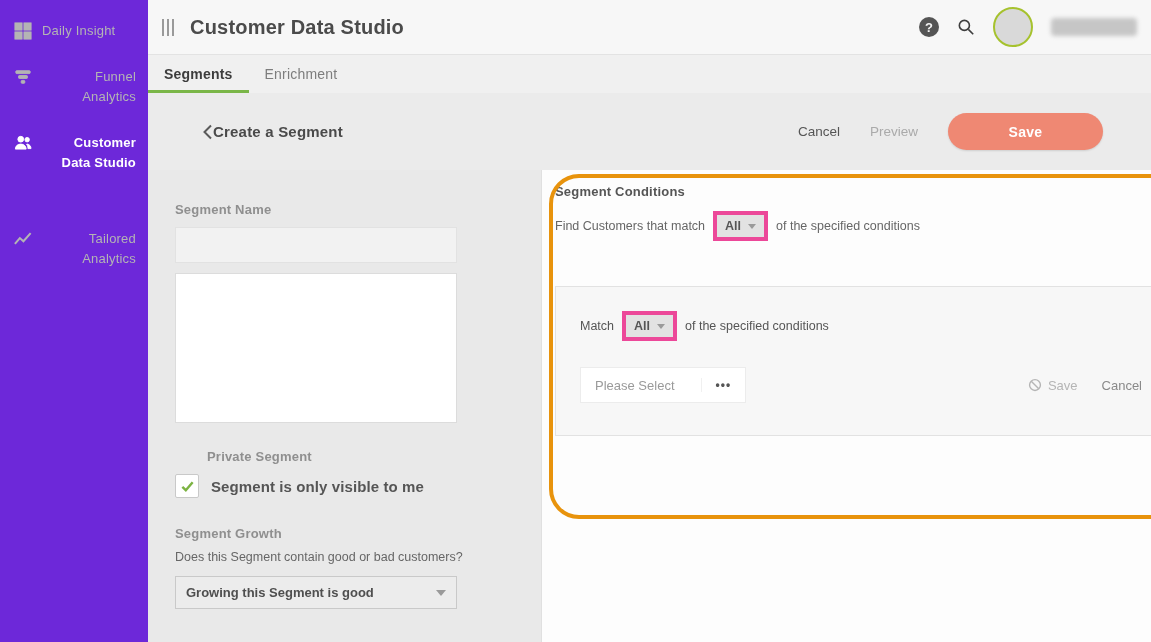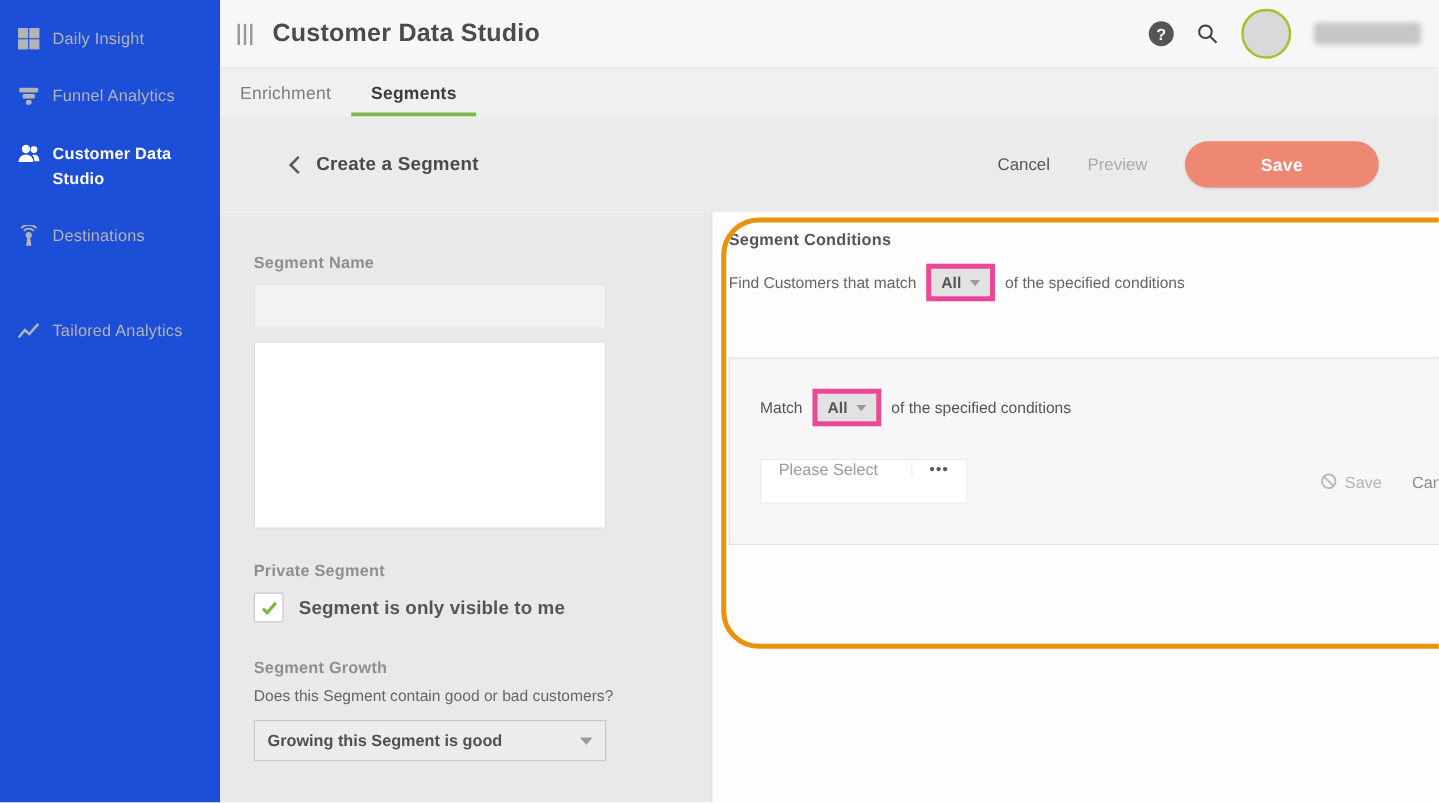--- a/index.html
+++ b/index.html
@@ -1,21 +1,21 @@
 <!DOCTYPE html>
 <html><head>
 <meta charset="utf-8">
 <style>
   * { box-sizing: border-box; margin: 0; padding: 0; }
   html,body { width: 1151px; height: 642px; overflow: hidden; }
   body { font-family: "Liberation Sans", sans-serif; background: #fff; }
   .app { display: flex; width: 1151px; height: 642px; }
 
   
-  .sidebar { width: 176px; flex-shrink: 0; background: #1d4ed8; padding-top: 8px; }
+  .sidebar { width: 148px; flex-shrink: 0; background: #6d28d9; padding-top: 8px; text-align: right; }
   .side-item { display: flex; align-items: flex-start; gap: 10px; padding: 13px 12px 13px 14px;
                color: #b4b4b4; cursor: pointer; }
   .side-item svg { width: 18px; height: 18px; flex-shrink: 0; margin-top: 1px; fill: currentColor; stroke: currentColor; }
   .side-label { font-size: 13px; line-height: 20px; letter-spacing: .2px; }
   .side-item.active { color: #ffffff; }
   .side-item.active .side-label { font-weight: bold; }
   .side-item.gap-above { margin-top: 30px; }
 
   
   .main { flex: 1; display: flex; flex-direction: column; min-width: 0; }
@@ -38,41 +38,41 @@
   
   .tabbar { height: 38px; background: #f0f0f0; display: flex; flex-shrink: 0; }
   .tab { padding: 0 16px; display: flex; align-items: center; font-size: 14px; color: #7d7d7d;
          position: relative; cursor: pointer; letter-spacing: .2px; }
   .tab.active { color: #3c3c3c; font-weight: bold; }
   .tab.active::after { content: ""; position: absolute; left: 0; right: 0; bottom: 0; height: 3px; background: #7ab648; }
 
   
   .subheader { height: 77px; background: #ebebeb; display: flex; align-items: center;
                padding: 0 48px 0 55px; flex-shrink: 0; }
-  .back-group { display: flex; align-items: center; gap: 12px; cursor: pointer; }
+  .back-group { display: flex; align-items: center; gap: 0; cursor: pointer; }
   .back-group svg { width: 10px; height: 16px; stroke: #5a5a5a; fill: none; stroke-width: 2; }
   .subheader-title { font-size: 15px; font-weight: bold; color: #4a4a4a; letter-spacing: .2px; }
   .sub-actions { margin-left: auto; display: flex; align-items: center; gap: 30px; }
   .link-btn { font-size: 13.5px; color: #555; cursor: pointer; }
   .link-btn.disabled { color: #aaa; cursor: default; }
   .save-btn { width: 155px; height: 37px; border: none; border-radius: 19px; background: #ef8873;
               color: #fff; font-size: 14px; font-weight: bold; font-family: inherit;
               cursor: pointer; letter-spacing: .3px; box-shadow: 0 1px 2px rgba(0,0,0,.12); }
 
   
   .content { flex: 1; display: flex; min-height: 0; background: #fdfdfd; }
   .form-col { width: 394px; flex-shrink: 0; background: #e9e9e9; border-right: 1px solid #e0e0e0;
               padding: 32px 0 0 27px; }
   .field-label { font-size: 13px; font-weight: bold; color: #8f8f8f; letter-spacing: .2px; }
   .name-input { display: block; width: 282px; height: 36px; margin-top: 10px; border: 1px solid #e2e2e2;
                 background: #f2f2f2; font-family: inherit; font-size: 13px; padding: 0 10px; color: #444; }
   .desc-area { display: block; width: 282px; height: 150px; margin-top: 10px; border: 1px solid #dcdcdc;
                background: #ffffff; resize: none; font-family: inherit; font-size: 13px; padding: 8px 10px; color: #444; }
   .lbl-desc { margin-top: 30px; }
-  .lbl-private { margin-top: 26px; }
+  .lbl-private { margin-top: 26px; margin-left: 32px; }
   .check-row { margin-top: 10px; display: flex; align-items: center; gap: 12px; cursor: pointer; }
   .checkbox { width: 24px; height: 24px; background: #fff; border: 1px solid #c9c9c9; border-radius: 2px;
               display: flex; align-items: center; justify-content: center; }
   .checkbox svg { width: 15px; height: 15px; fill: none; stroke: #7cb342; stroke-width: 2.6; }
   .check-label { font-size: 15px; color: #555; font-weight: bold; letter-spacing: .1px; }
   .lbl-growth { margin-top: 28px; }
   .growth-q { margin-top: 9px; font-size: 12.5px; color: #666; }
   .growth-select { margin-top: 12px; width: 282px; height: 33px; background: #ececec; border: 1px solid #c9c9c9;
                    display: flex; align-items: center; justify-content: space-between; padding: 0 10px;
                    cursor: pointer; }
@@ -89,21 +89,21 @@
   .cond-title { font-size: 13px; font-weight: bold; color: #555; letter-spacing: .2px; }
   .cond-match-row { margin-top: 12px; display: flex; align-items: center; gap: 8px;
                     font-size: 12.5px; color: #666; }
   .mini-select { display: flex; align-items: center; gap: 7px; background: #e2e2e2; border: 4px solid #ec4899;
                  padding: 4px 8px; cursor: pointer; }
   .mini-select b { font-size: 12.5px; color: #555; }
   .cond-card { margin-top: 45px; width: 608px; height: 150px; background: #f7f7f7;
                border: 1px solid #e2e2e2; padding: 24px 20px 0 24px; }
   .card-match-row { display: flex; align-items: center; gap: 8px; font-size: 12.5px; color: #555; }
   .card-body-row { margin-top: 26px; display: flex; align-items: center; }
-  .field-select { display: flex; align-items: flex-start; background: #fff; border: 1px solid #ececec;
+  .field-select { display: flex; align-items: center; background: #fff; border: 1px solid #ececec;
                   height: 36px; cursor: pointer; }
   .field-select .placeholder { display: flex; align-items: center; padding: 0 26px 0 14px;
                                font-size: 13px; color: #9a9a9a; }
   .field-select .more { display: flex; align-items: center; padding: 0 14px; border-left: 1px solid #f0f0f0;
                         font-size: 12px; color: #555; letter-spacing: 1px; font-weight: bold; }
   .card-actions { margin-left: auto; display: flex; align-items: center; gap: 24px; }
   .disabled-save { display: flex; align-items: center; gap: 6px; font-size: 13px; color: #b5b5b5; cursor: default; }
   .disabled-save svg { width: 14px; height: 14px; stroke: #b5b5b5; fill: none; stroke-width: 1.6; }
   .card-cancel { font-size: 13px; color: #8a8a8a; cursor: pointer; }
 </style>
@@ -131,29 +131,20 @@
       <span class="side-label">Funnel Analytics</span>
     </div>
     <div class="side-item active">
       <svg viewBox="0 0 20 20">
           <circle cx="7.5" cy="5.8" r="3.2"></circle>
           <path d="M1.5 16.8c0-3.4 2.7-5.6 6-5.6s6 2.2 6 5.6z"></path>
           <circle cx="14.6" cy="6.3" r="2.5"></circle>
           <path d="M14.6 11.2c2.6.3 4.3 2.2 4.3 5h-3.4c-.1-2-.4-3.7-1.6-4.7z"></path>
         </svg>
       <span class="side-label">Customer Data Studio</span>
-    </div>
-    <div class="side-item">
-      <svg viewBox="0 0 20 20">
-          <circle cx="10" cy="9" r="2.2"></circle>
-          <path d="M9.2 11h1.6l1 7h-3.6z"></path>
-          <path d="M5.6 5.2a6 6 0 0 1 8.8 0" fill="none" stroke-width="1.6"></path>
-          <path d="M3.2 2.8a9.4 9.4 0 0 1 13.6 0" fill="none" stroke-width="1.6"></path>
-        </svg>
-      <span class="side-label">Destinations</span>
     </div>
     <div class="side-item gap-above">
       <svg viewBox="0 0 20 20">
           <polyline points="1,15.5 6.5,9 10.5,12.5 18.5,3.5" fill="none" stroke-width="2.2"></polyline>
         </svg>
       <span class="side-label">Tailored Analytics</span>
     </div>
   </aside>
 
   <div class="main">
@@ -172,25 +163,25 @@
               <circle cx="8.2" cy="8.2" r="5.6"></circle>
               <line x1="12.6" y1="12.6" x2="18" y2="18"></line>
             </svg>
         </span>
         <span class="avatar"></span>
         <span class="user-redacted"></span>
       </div>
     </header>
 
     <nav class="tabbar">
+      <div class="tab active">
+        <span>Segments</span>
+      </div>
       <div class="tab">
         <span>Enrichment</span>
-      </div>
-      <div class="tab active">
-        <span>Segments</span>
       </div>
     </nav>
 
     <div class="subheader">
       <div class="back-group">
         <svg viewBox="0 0 10 16">
             <polyline points="8,1.5 1.5,8 8,14.5"></polyline>
           </svg>
         <span class="subheader-title">Create a Segment</span>
       </div>

